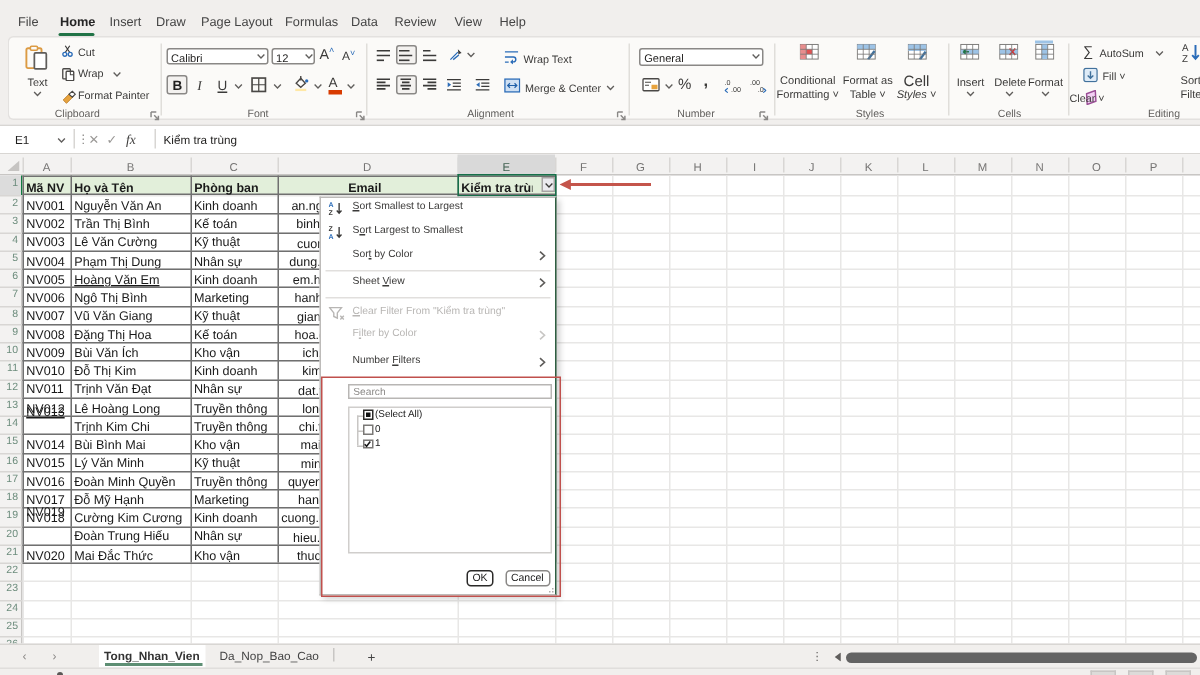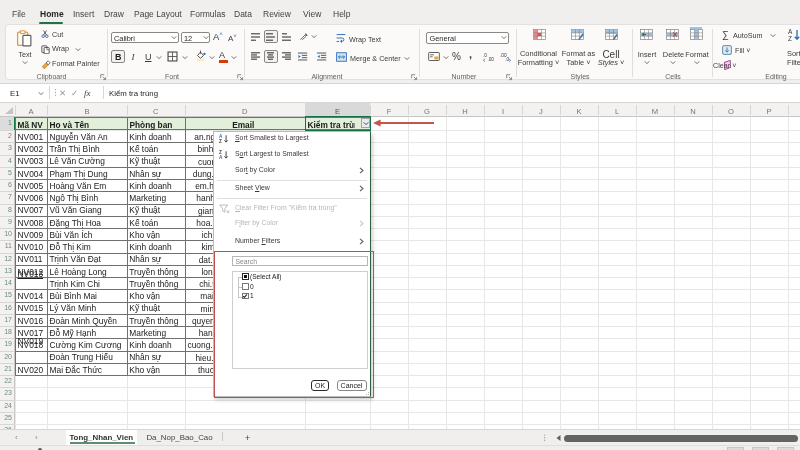--- a/index.html
+++ b/index.html
@@ -481,21 +481,21 @@
 <div class="txt" style="left:129.3px;top:168.65px;font-size:8.4px;color:#1a1a1a;">Nhân sự</div>
 <div class="txt" style="left:184.5px;top:168.95px;width:120.5px;text-align:center;font-size:8.4px;color:#1a1a1a;">dung.pham@congty.com.vn</div>
 <div class="ab" style="left:15px;top:166.75px;width:1px;height:12.25px;background:#707070;"></div>
 <div class="ab" style="left:47px;top:166.75px;width:1px;height:12.25px;background:#707070;"></div>
 <div class="ab" style="left:127px;top:166.75px;width:1px;height:12.25px;background:#707070;"></div>
 <div class="ab" style="left:184.5px;top:166.75px;width:1px;height:12.25px;background:#707070;"></div>
 <div class="ab" style="left:305px;top:166.75px;width:1px;height:12.25px;background:#707070;"></div>
 <div class="ab" style="left:370px;top:166.75px;width:1px;height:12.25px;background:#707070;"></div>
 <div class="ab" style="left:15px;top:179.0px;width:355px;height:1px;background:#707070;"></div>
 <div class="txt" style="left:17.5px;top:180.9px;font-size:8.4px;color:#1a1a1a;">NV005</div>
-<div class="txt" style="left:49.5px;top:180.9px;font-size:8.4px;color:#1a1a1a;">Hoàng Văn Em</div>
+<div class="txt" style="left:49.5px;top:180.9px;font-size:8.4px;color:#1a1a1a;text-decoration:underline;">Hoàng Văn Em</div>
 <div class="txt" style="left:129.3px;top:180.9px;font-size:8.4px;color:#1a1a1a;">Kinh doanh</div>
 <div class="txt" style="left:184.5px;top:181.2px;width:120.5px;text-align:center;font-size:8.4px;color:#1a1a1a;">em.hoang@congty.com.vn</div>
 <div class="ab" style="left:15px;top:179.0px;width:1px;height:12.25px;background:#707070;"></div>
 <div class="ab" style="left:47px;top:179.0px;width:1px;height:12.25px;background:#707070;"></div>
 <div class="ab" style="left:127px;top:179.0px;width:1px;height:12.25px;background:#707070;"></div>
 <div class="ab" style="left:184.5px;top:179.0px;width:1px;height:12.25px;background:#707070;"></div>
 <div class="ab" style="left:305px;top:179.0px;width:1px;height:12.25px;background:#707070;"></div>
 <div class="ab" style="left:370px;top:179.0px;width:1px;height:12.25px;background:#707070;"></div>
 <div class="ab" style="left:15px;top:191.25px;width:355px;height:1px;background:#707070;"></div>
 <div class="txt" style="left:17.5px;top:193.15px;font-size:8.4px;color:#1a1a1a;">NV006</div>

